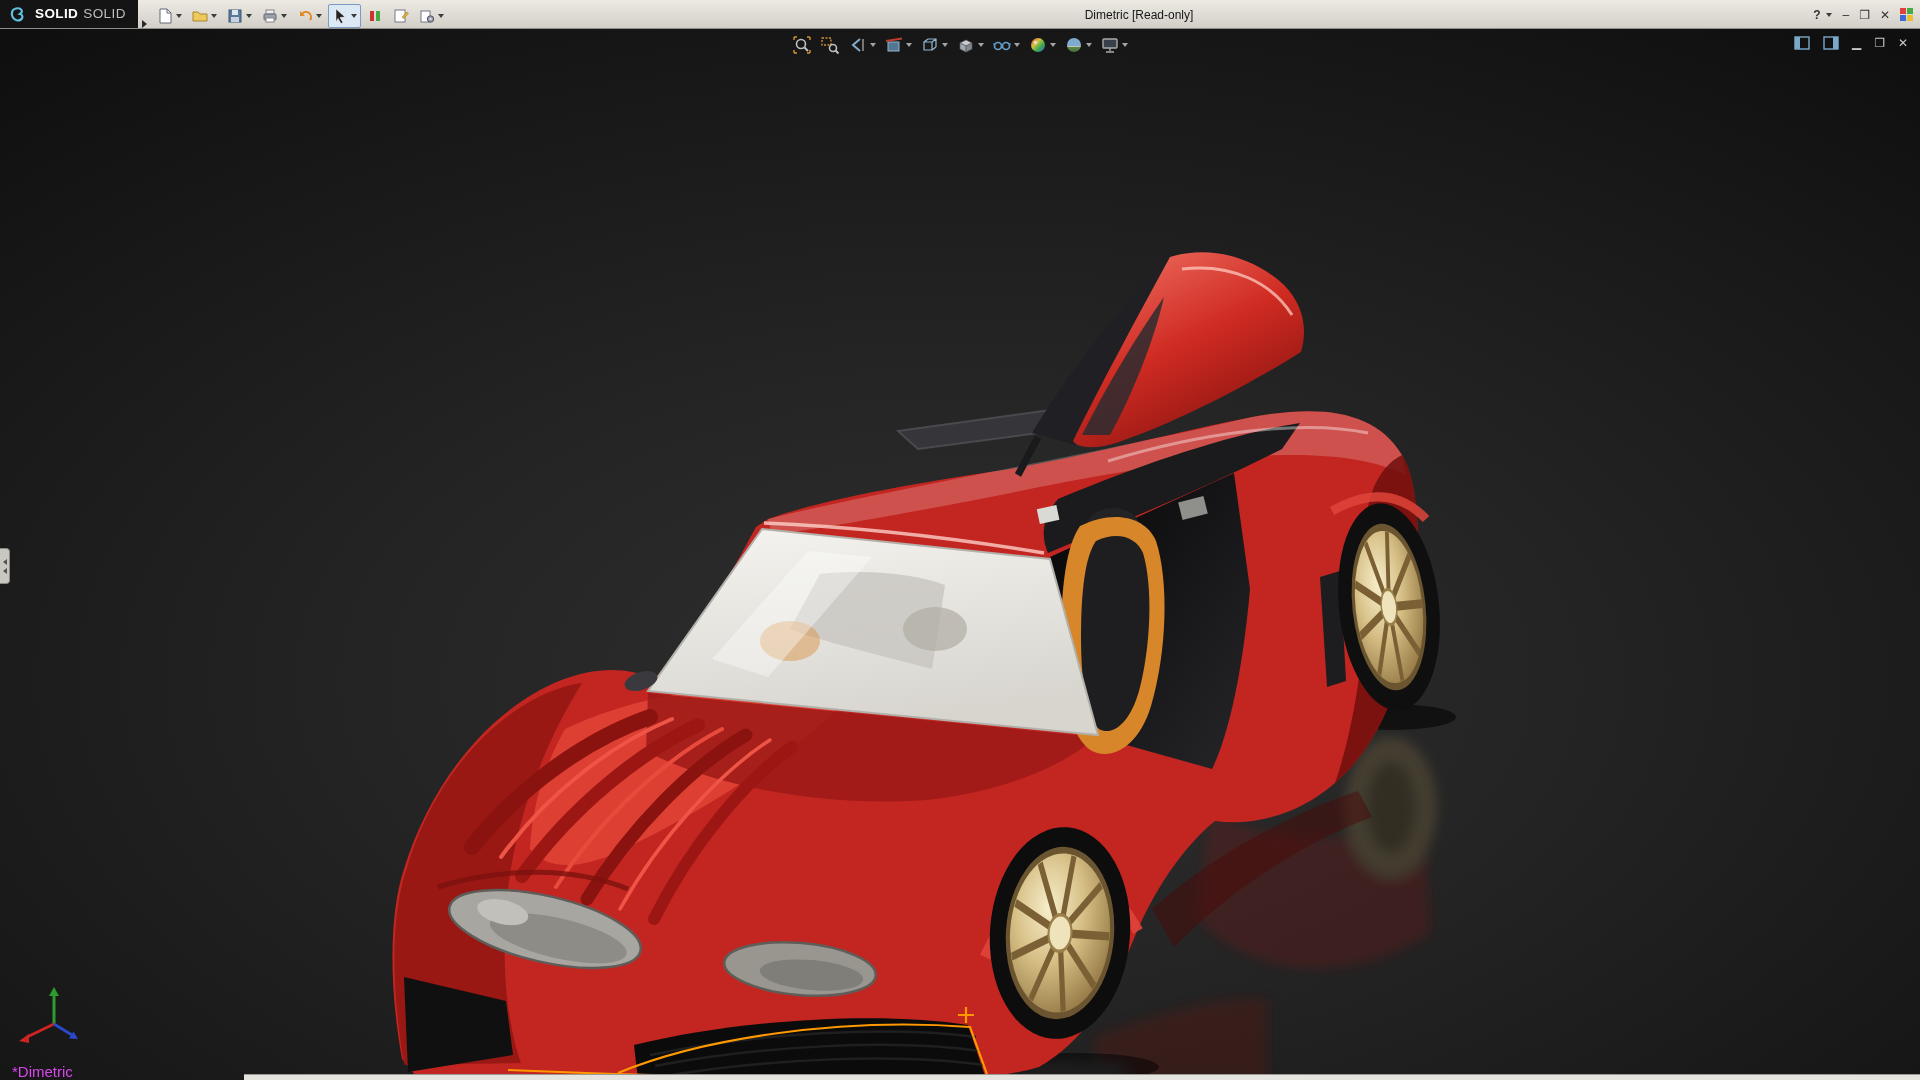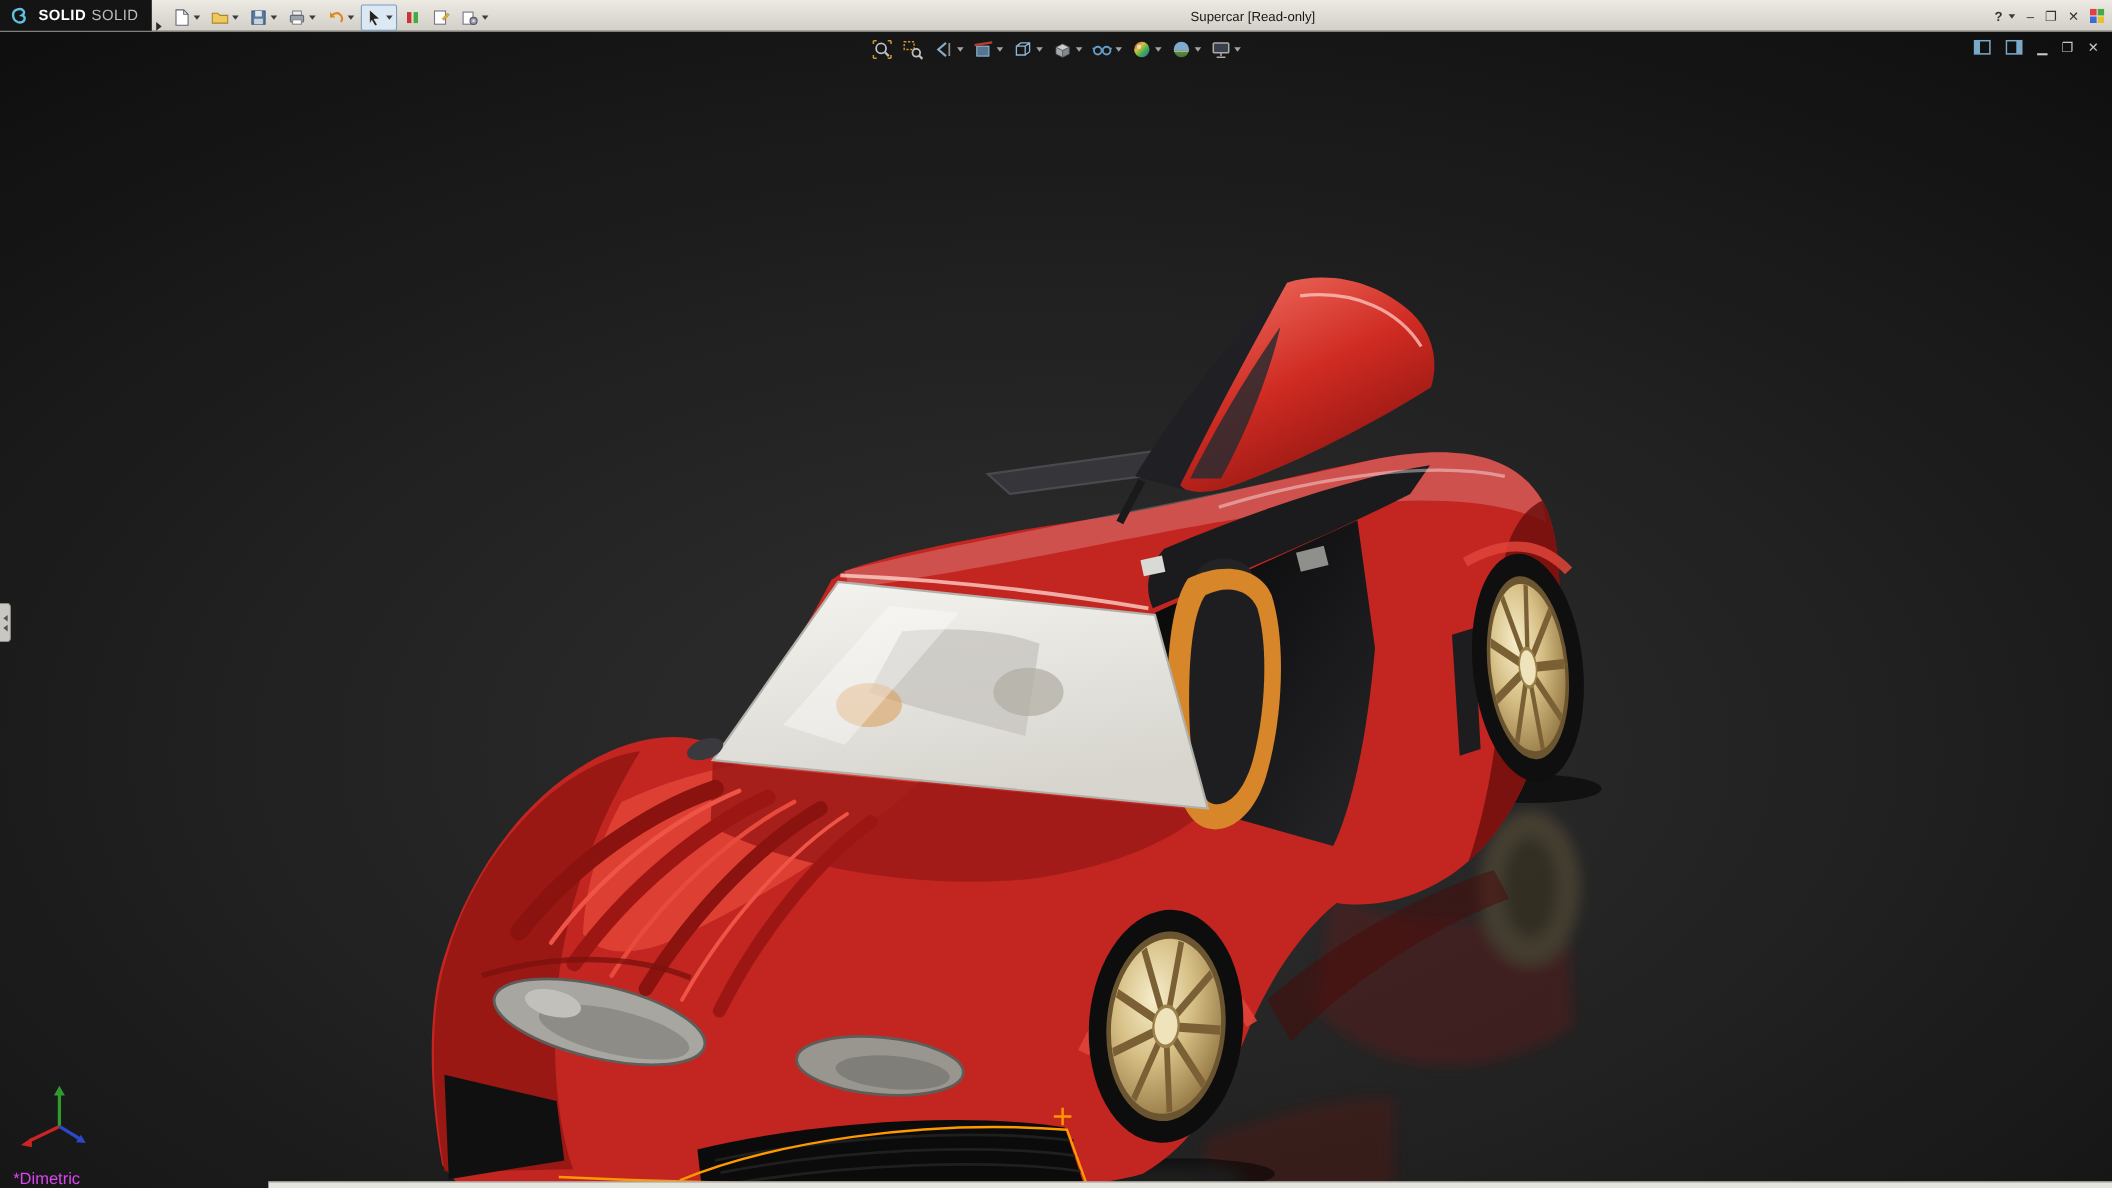--- a/index.html
+++ b/index.html
@@ -122,21 +122,21 @@
     <div class="tbtn">
       <svg width="16" height="16" viewBox="0 0 16 16">
         <rect x="2" y="3" width="9" height="11" fill="#fff" stroke="#778"></rect>
         <circle cx="11.5" cy="11" r="3.2" fill="#99a" stroke="#556"></circle>
         <circle cx="11.5" cy="11" r="1.2" fill="#dde"></circle>
       </svg>
         <span class="caret"></span>
     </div>
   </div>
 
-  <div class="window-title">Supercar [Read-only]</div>
+  <div class="window-title">Dimetric [Read-only]</div>
 
   <div class="tb-right">
     <span class="help-group">
       <span class="wglyph" style="font-weight:bold">?</span>
       <span class="caret"></span>
     </span>
     <span class="wglyph">–</span>
     <span class="wglyph">❐</span>
     <span class="wglyph">✕</span>
     <svg width="13" height="13" viewBox="0 0 13 13">

